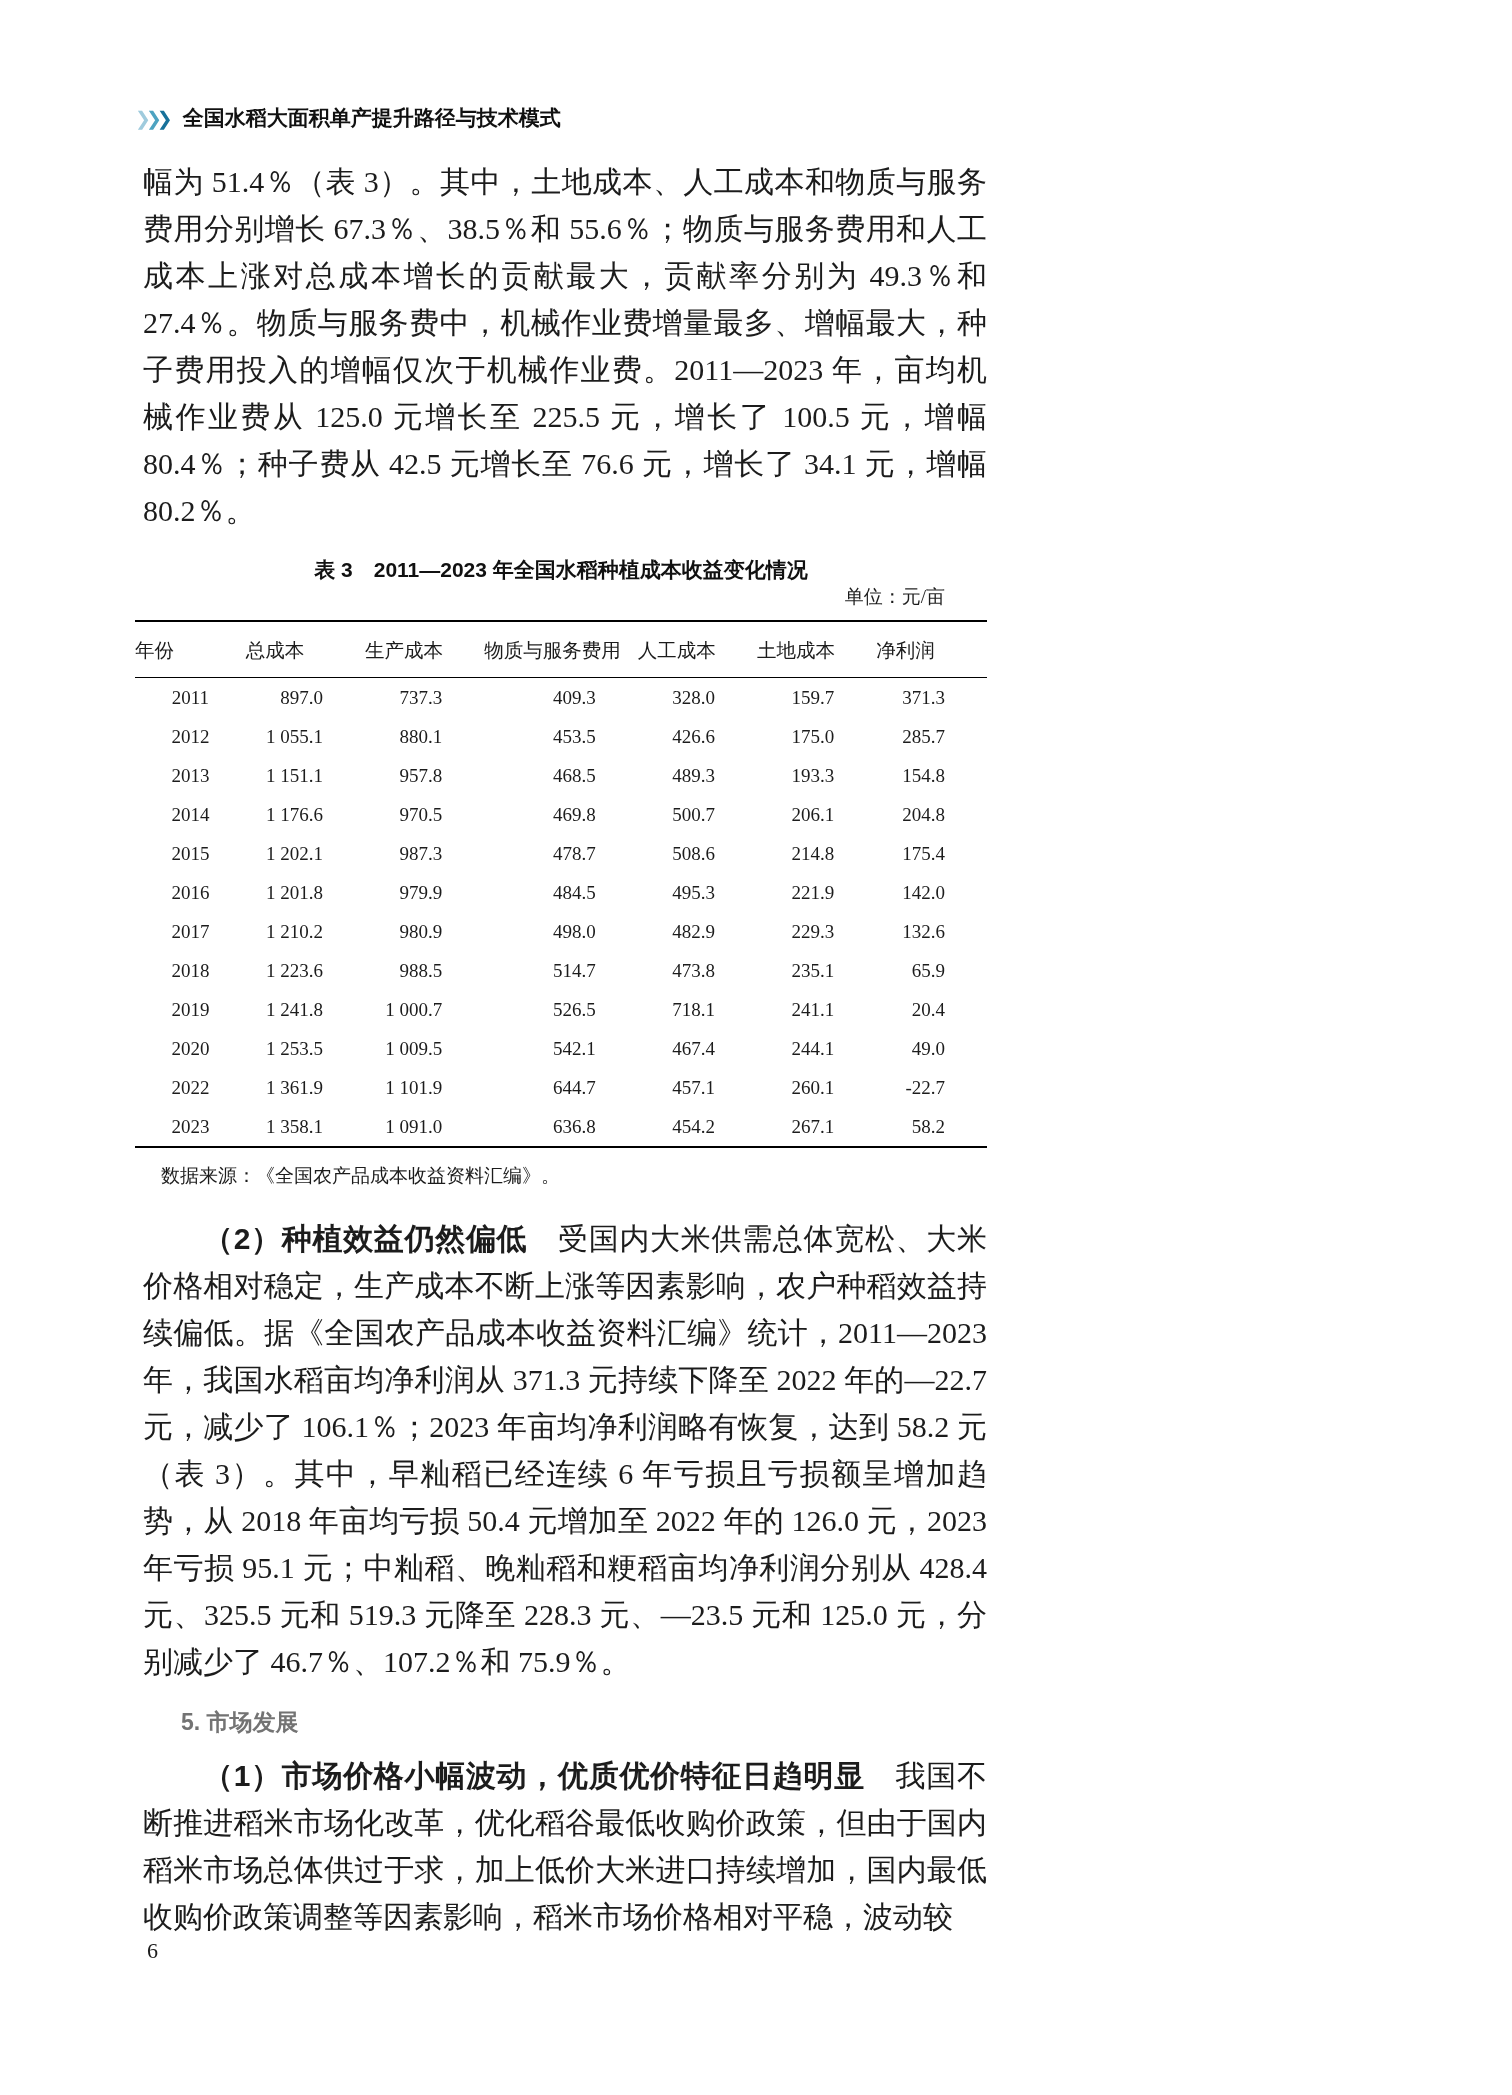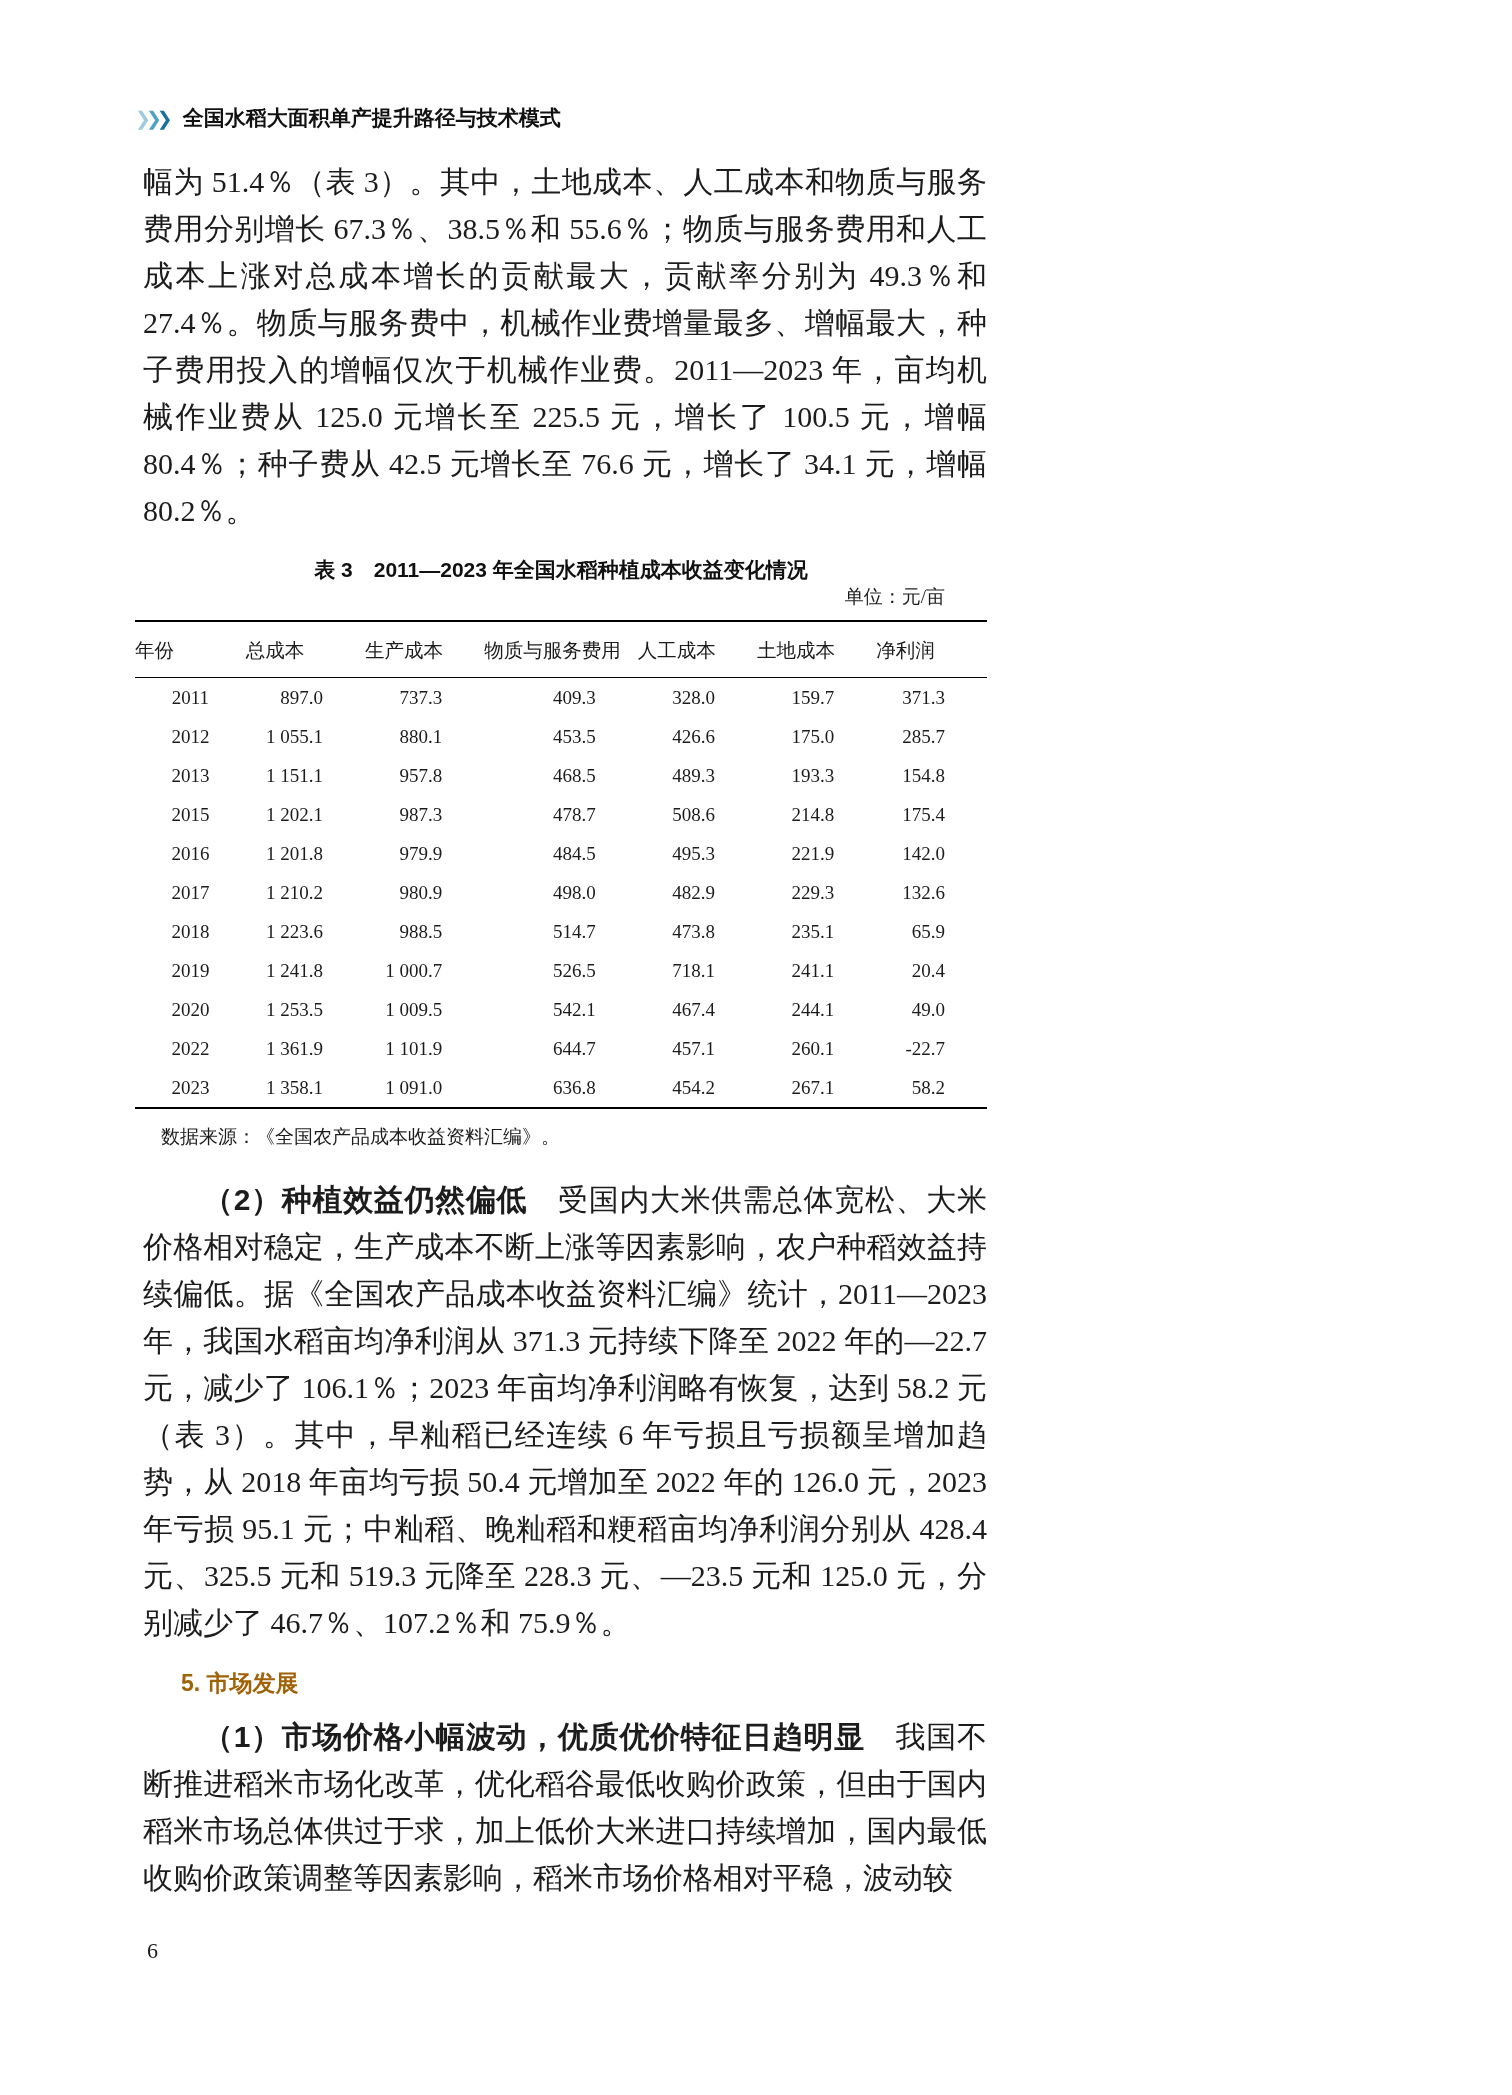--- a/index.html
+++ b/index.html
@@ -89,21 +89,21 @@
     font-size: 19px;
   }
   
   .sub-heading {
     margin-top: 14px;
     font-family: "Liberation Sans", "DejaVu Sans", sans-serif;
     font-weight: bold;
     font-size: 23px;
     line-height: 47px;
     text-indent: 2em;
-    color: #a16207;
+    color: #737373;
   }
   
   .page-number {
     position: absolute;
     left: 147px;
     top: 1938px;
     font-size: 22px;
   }
 </style>
 </head>
@@ -170,20 +170,29 @@
           <tr>
             <td>2013</td>
             <td>1 151.1</td>
             <td>957.8</td>
             <td>468.5</td>
             <td>489.3</td>
             <td>193.3</td>
             <td>154.8</td>
           </tr>
           <tr>
+            <td>2014</td>
+            <td>1 176.6</td>
+            <td>970.5</td>
+            <td>469.8</td>
+            <td>500.7</td>
+            <td>206.1</td>
+            <td>204.8</td>
+          </tr>
+          <tr>
             <td>2015</td>
             <td>1 202.1</td>
             <td>987.3</td>
             <td>478.7</td>
             <td>508.6</td>
             <td>214.8</td>
             <td>175.4</td>
           </tr>
           <tr>
             <td>2016</td>

